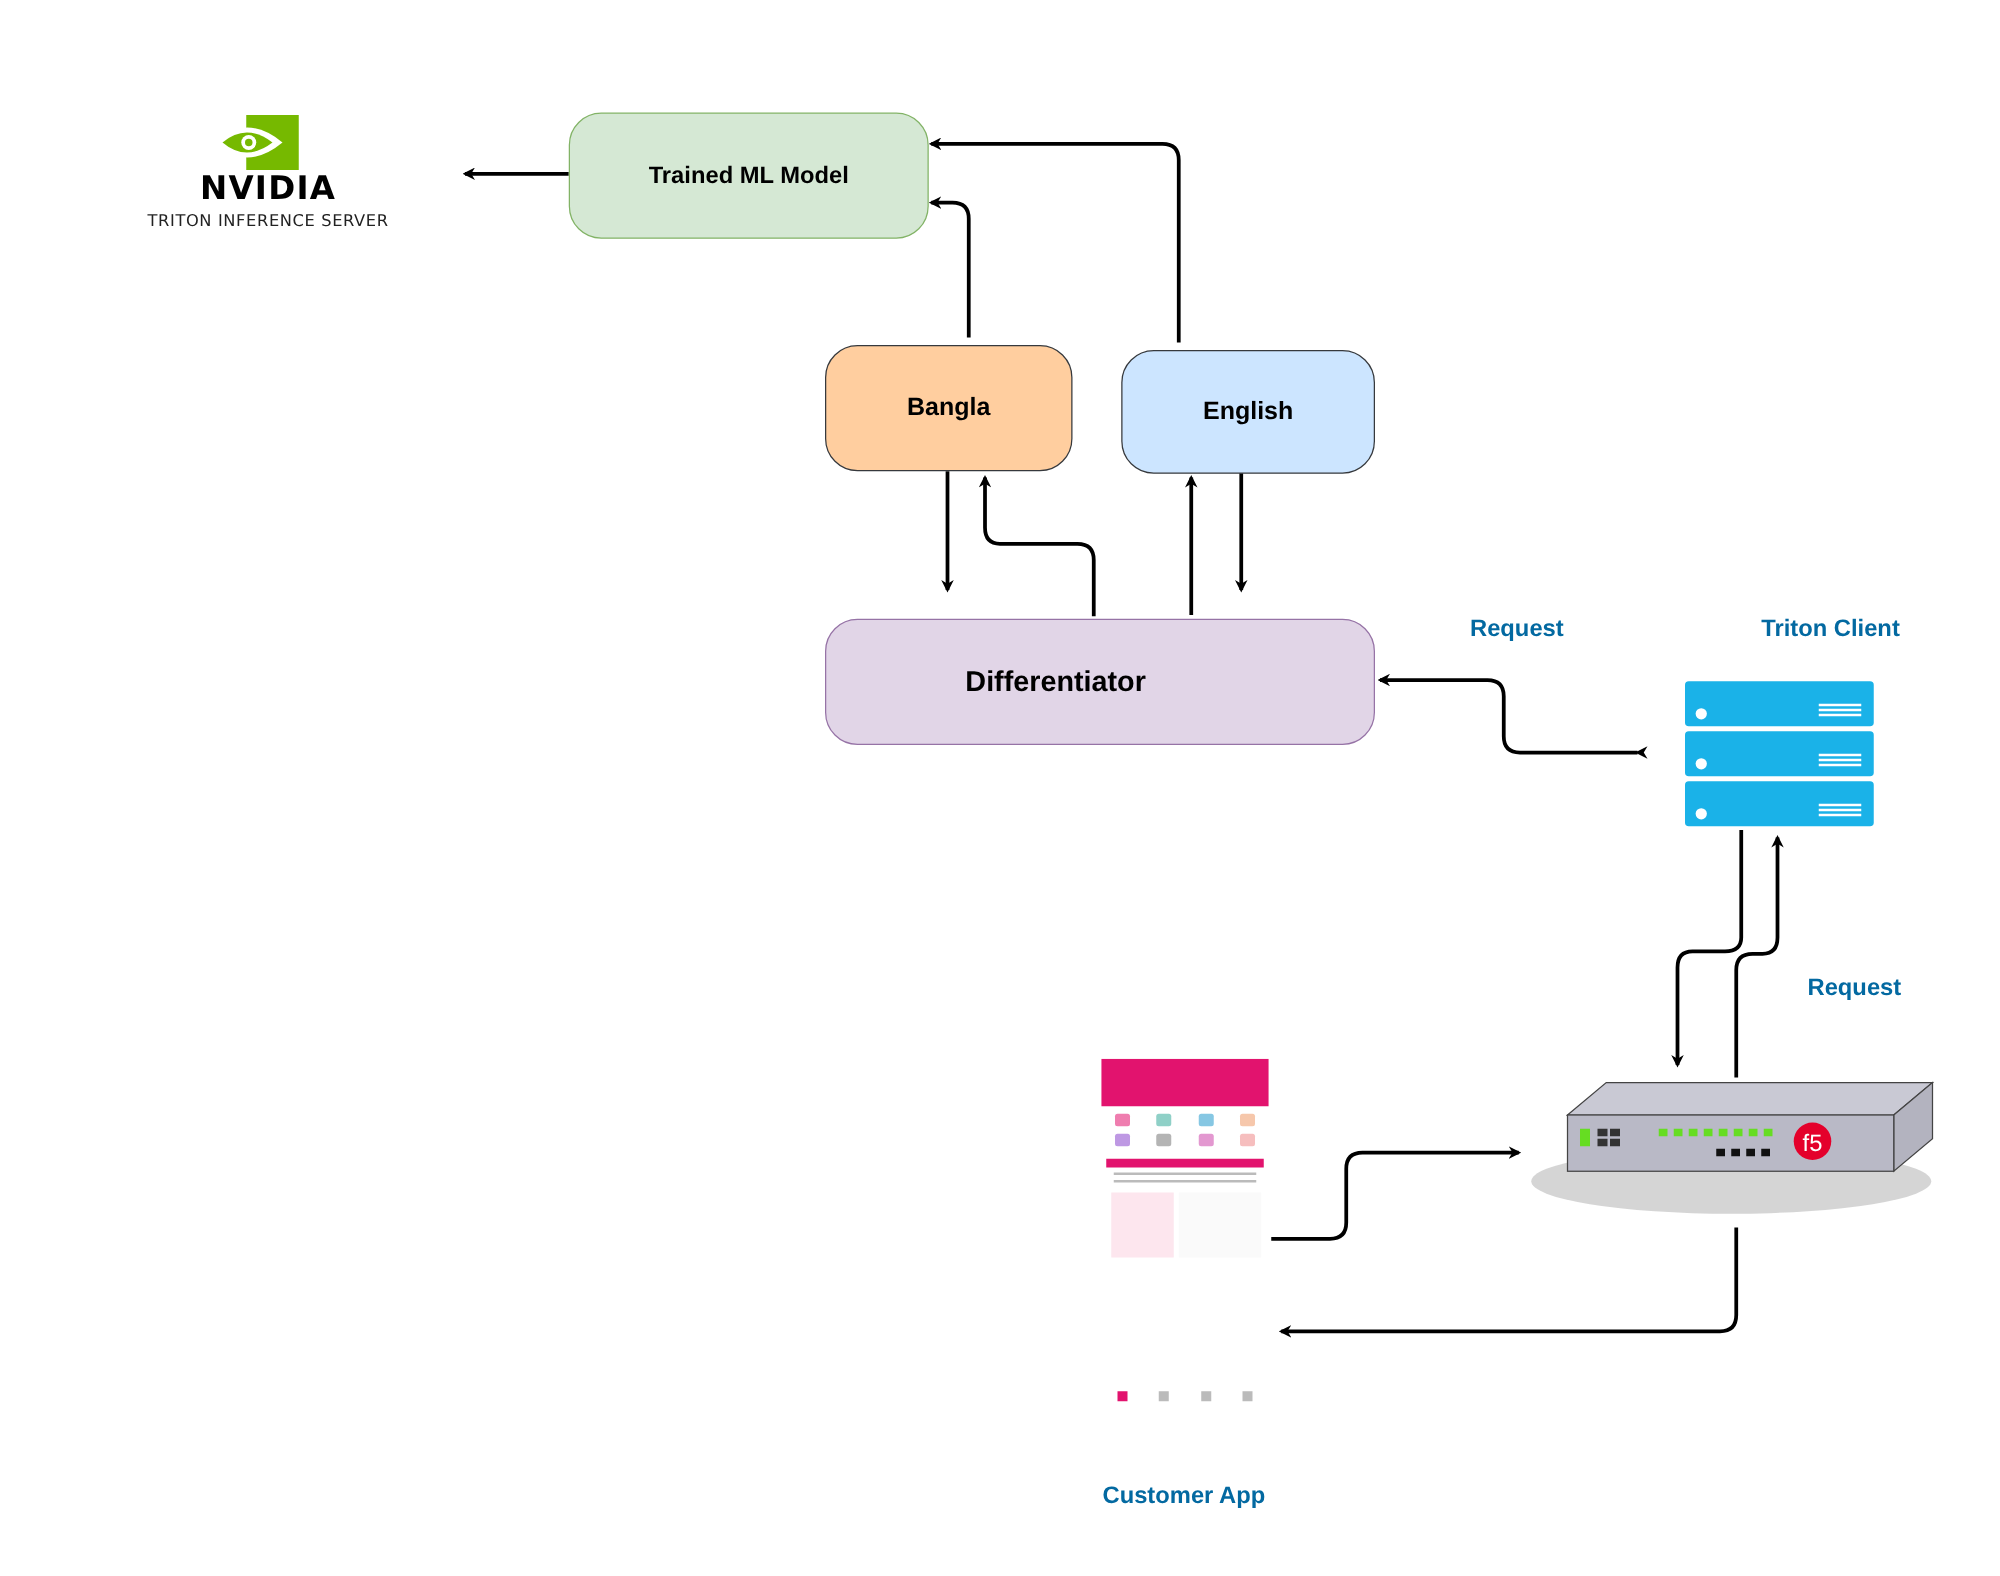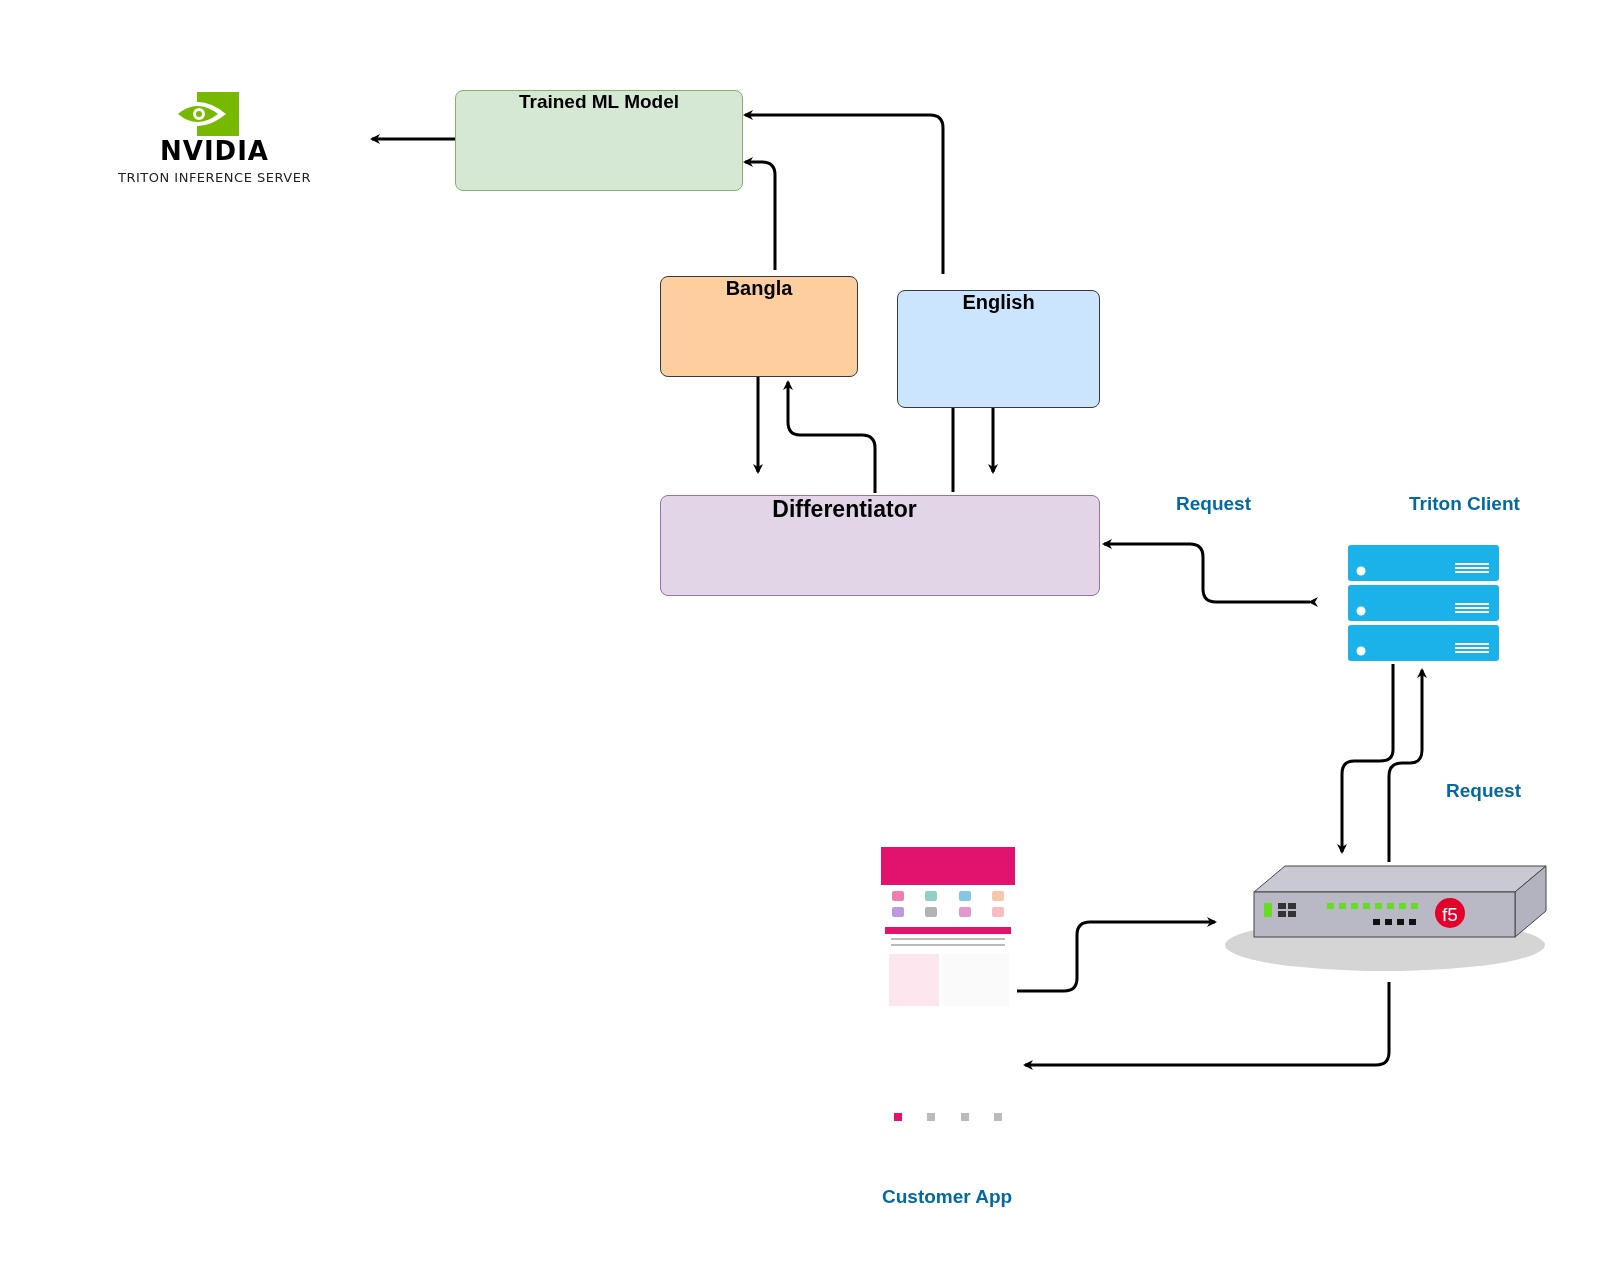--- a/index.html
+++ b/index.html
@@ -1,18 +1,18 @@
 <!DOCTYPE html>
 <html><head>
 <meta charset="utf-8">
 <style>
   html, body { margin:0; padding:0; background:#ffffff; }
   body { width:1600px; height:1261px; position:relative; overflow:hidden; font-family:"Liberation Sans", sans-serif; }
   svg.edges { position:absolute; left:0; top:0; width:1600px; height:1261px; }
-  .node { position:absolute; box-sizing:border-box; border-radius:8px; display:flex; justify-content:center; font-weight:bold; color:#000; }
+  .node { position:absolute; box-sizing:border-box; border-radius:26px; display:flex; align-items:center; justify-content:center; font-weight:bold; color:#000; }
   .lbl { position:absolute; font-weight:bold; font-size:19px; color:#0369a1; white-space:nowrap; }
   #nv-word { position:absolute; left:160px; top:136px; font-size:26px; font-weight:900; letter-spacing:1px; font-family:"DejaVu Sans", sans-serif; }
   #nv-sub { position:absolute; left:118px; top:170px; font-size:13px; letter-spacing:0.5px; font-family:"DejaVu Sans", sans-serif; color:#222; }
   .phone { position:absolute; left:881px; top:847px; width:134px; height:280px; background:#fff; overflow:hidden; }
   .ph-top { background:#e2136e; height:38px; }
   .ph-row { display:flex; justify-content:space-around; margin-top:6px; }
   .ph-ic { width:12px; height:10px; border-radius:2px; opacity:.55; }
   .ph-banner { background:#e2136e; height:7px; margin:10px 4px 0; }
   .ph-line { height:2px; background:#bbb; margin:4px 10px; }
   .ph-card { margin:8px 6px 0 8px; height:52px; display:flex; gap:4px; }
@@ -107,21 +107,21 @@
 <div id="nv-sub">TRITON INFERENCE SERVER</div>
 
 <div class="node" style="left:455px;top:90px;width:288px;height:101px;background:#d5e8d4;border:1.5px solid #82b366;font-size:19px;">
   <span>Trained ML Model</span>
 </div>
 
 <div class="node" style="left:660px;top:276px;width:198px;height:101px;background:#ffce9f;border:1.5px solid #36393d;font-size:20px;">
   <span>Bangla</span>
 </div>
 
-<div class="node" style="left:897px;top:290px;width:203px;height:118px;background:#cce5ff;border:1.5px solid #36393d;font-size:20px;">
+<div class="node" style="left:897px;top:280px;width:203px;height:99px;background:#cce5ff;border:1.5px solid #36393d;font-size:20px;">
   <span>English</span>
 </div>
 
 <div class="node" style="left:660px;top:495px;width:440px;height:101px;background:#e1d5e7;border:1.5px solid #9673a6;font-size:23px;padding-right:71px;">
   <span>Differentiator</span>
 </div>
 
 <div class="lbl" style="left:1176px;top:493px;">Request</div>
 <div class="lbl" style="left:1409px;top:493px;">Triton Client</div>
 <div class="lbl" style="left:1446px;top:780px;">Request</div>

